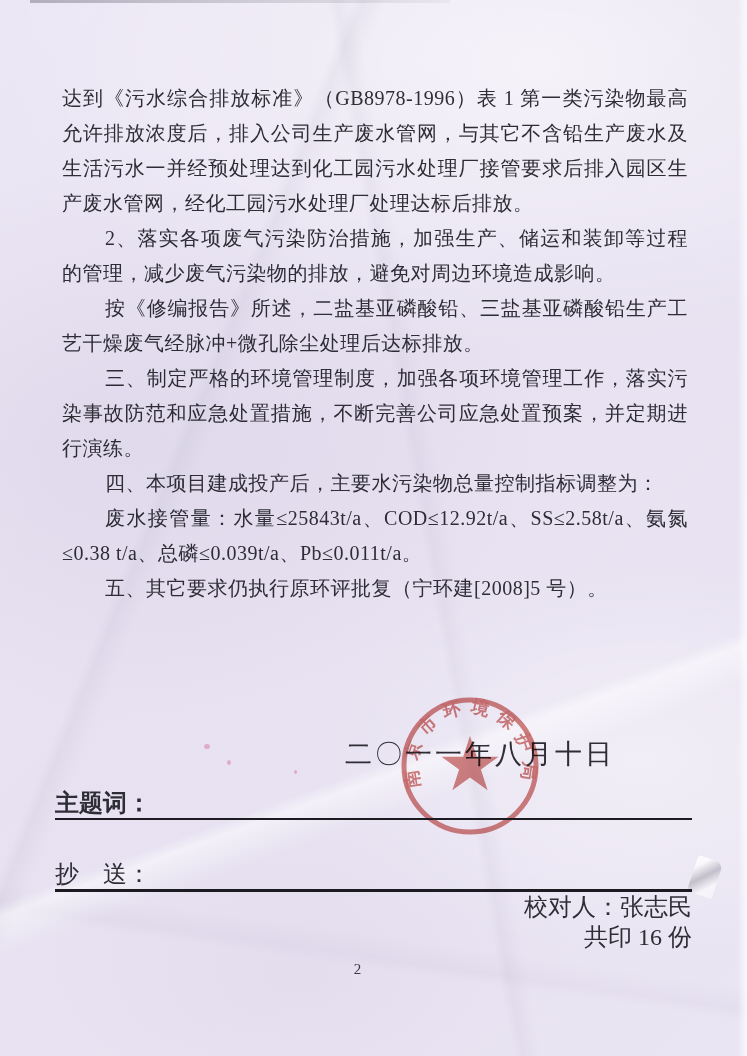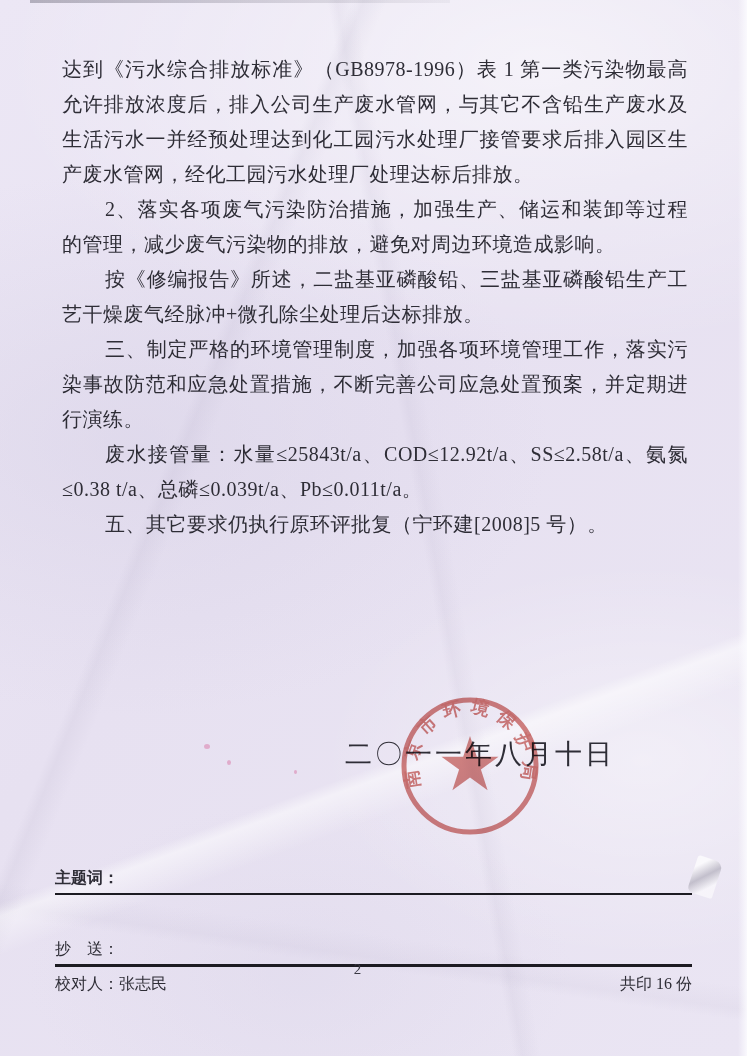--- a/index.html
+++ b/index.html
@@ -45,21 +45,21 @@
     border-radius: 3px 8px 2px 6px;
     opacity: 0.8;
   }
   .speck { position: absolute; border-radius: 50%; background: #d66a9e; opacity: 0.45; }
   .speck.s1 { left: 204px; top: 744px; width: 6px; height: 5px; }
   .speck.s2 { left: 227px; top: 760px; width: 4px; height: 5px; }
   .speck.s3 { left: 294px; top: 770px; width: 3px; height: 4px; }
 
   .content {
     position: absolute;
-    left: 62px; top: 52px; width: 626px;
+    left: 62px; top: 81px; width: 626px;
     font-size: 20px;
     line-height: 35px;
     text-align: justify;
     letter-spacing: 0.5px;
   }
   .para { text-indent: 0; }
   .para.indent { text-indent: 2.15em; }
 
   .date-line {
     margin-top: 40px;
@@ -76,32 +76,32 @@
     filter: blur(0.3px);
   }
   .seal text {
     font-family: "Liberation Sans", "DejaVu Sans", sans-serif;
     font-weight: bold;
     font-size: 18px;
     letter-spacing: 8px;
   }
 
   .footer {
-    position: absolute; left: 55px; top: 863px; width: 637px;
-    font-size: 16px;
+    position: absolute; left: 55px; top: 788px; width: 637px;
+    font-size: 24px;
   }
   .f-row {
     display: flex; align-items: flex-end; justify-content: space-between;
     height: 32px; line-height: 30px;
     border-bottom: 2px solid #1c1b22;
     white-space: pre;
   }
   .f-row.subject { font-weight: bold; justify-content: flex-start; border-bottom-width: 2px; }
   .f-row.cc { justify-content: flex-start; border-bottom-width: 3px; margin-top: 40px; }
-  .f-row.last { border-bottom: none; }
+  .f-row.last { border-bottom: none; flex-direction: column; }
 
   .page-number {
     position: absolute; left: 0; top: 961px; width: 715px;
     text-align: center;
     font-size: 15px;
     color: #3a3944;
   }
 </style>
 </head>
 <body>
@@ -115,20 +115,21 @@
   <div class="speck s1"></div>
   <div class="speck s2"></div>
   <div class="speck s3"></div>
 
   <div class="content">
 
   <p class="para">达到《污水综合排放标准》（GB8978-1996）表 1 第一类污染物最高允许排放浓度后，排入公司生产废水管网，与其它不含铅生产废水及生活污水一并经预处理达到化工园污水处理厂接管要求后排入园区生产废水管网，经化工园污水处理厂处理达标后排放。</p>
       <p class="para indent">2、落实各项废气污染防治措施，加强生产、储运和装卸等过程的管理，减少废气污染物的排放，避免对周边环境造成影响。</p>
       <p class="para indent">按《修编报告》所述，二盐基亚磷酸铅、三盐基亚磷酸铅生产工艺干燥废气经脉冲+微孔除尘处理后达标排放。</p>
       <p class="para indent">三、制定严格的环境管理制度，加强各项环境管理工作，落实污染事故防范和应急处置措施，不断完善公司应急处置预案，并定期进行演练。</p>
+      <p class="para indent">四、本项目建成投产后，主要水污染物总量控制指标调整为：</p>
       <p class="para indent">废水接管量：水量≤25843t/a、COD≤12.92t/a、SS≤2.58t/a、氨氮≤0.38 t/a、总磷≤0.039t/a、Pb≤0.011t/a。</p>
       <p class="para indent">五、其它要求仍执行原环评批复（宁环建[2008]5 号）。</p>
     </div>
 
   <div class="content" style="top:67px; pointer-events:none; background:none;">
     <div style="height:630px"></div>
     <div class="date-line">二〇一一年八月十日</div>
   </div>
 
   <svg class="seal" viewBox="0 0 146 146" aria-hidden="true">

